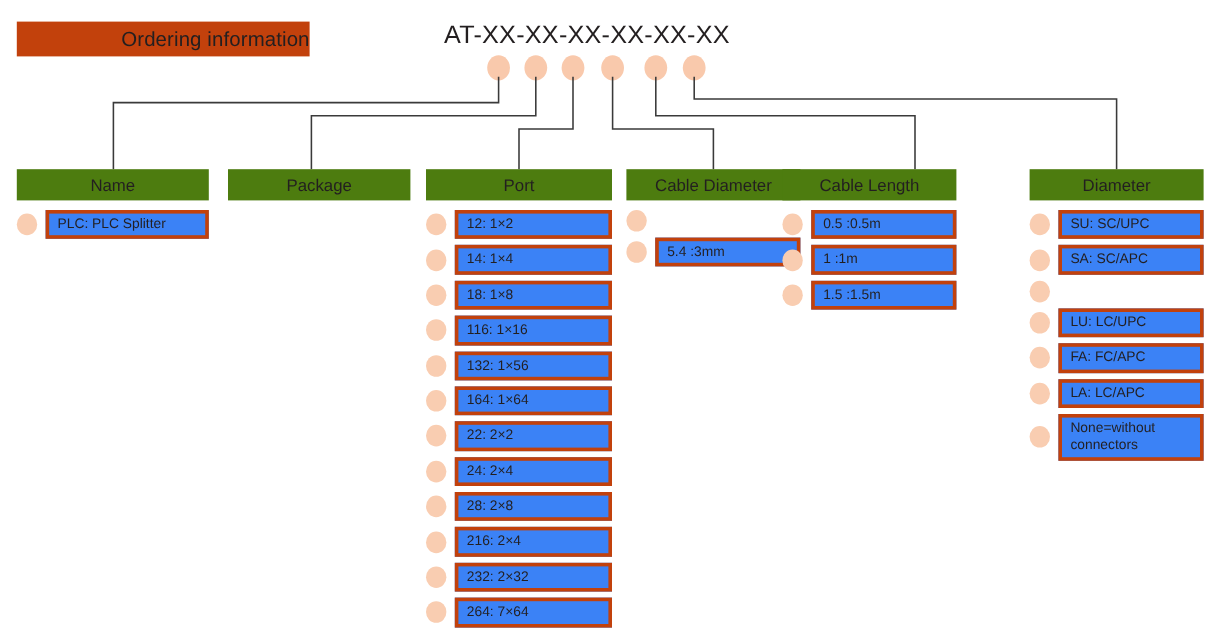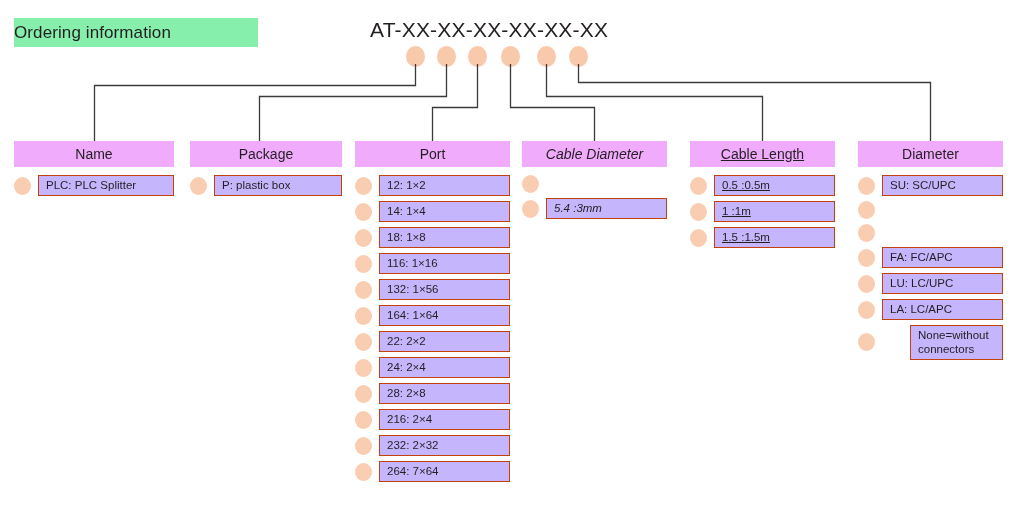--- a/index.html
+++ b/index.html
@@ -20,24 +20,24 @@
     overflow: hidden;
   }
 
   
   .title-bar {
     position: absolute;
     left: 14px;
     top: 18px;
     width: 244px;
     height: 29px;
-    background: #86efac;
-    display: flex;
-    align-items: center;
-    justify-content: flex-start;
+    background: #c2410c;
+    display: flex;
+    align-items: center;
+    justify-content: flex-end;
   }
   .title-bar span {
     font-size: 17px;
     color: #231f20;
     letter-spacing: .1px;
   }
 
   
   .part-number {
     position: absolute;
@@ -70,21 +70,21 @@
     pointer-events: none;
   }
 
   
   .column {
     position: absolute;
     top: 141px;
   }
   .col-header {
     height: 26px;
-    background: #f0abfc;
+    background: #4d7c0f;
     display: flex;
     align-items: center;
     justify-content: center;
     font-size: 14px;
     color: #231f20;
     white-space: nowrap;
     text-align: right;
   }
   .col-list {
     margin-top: 8px;
@@ -99,33 +99,32 @@
     height: 18px;
     border-radius: 50%;
     background: #F9CDB1;
     flex: 0 0 auto;
     margin-right: 7px;
   }
   .item-box {
     flex: 1 1 auto;
     min-height: 21px;
     box-sizing: border-box;
-    border: 1px solid #c2410c;
-    background: #c4b5fd;
+    border: 3px solid #c2410c;
+    background: #3b82f6;
     display: flex;
     align-items: center;
     padding: 2px 7px;
     font-size: 11.5px;
     color: #231f20;
     line-height: 1.25;
     white-space: pre-line;
   }
   .item-box.two-line {
     min-height: 33px;
-    margin-left: 28px;
   }
 </style>
 </head>
 <body>
 
 <div id="canvas">
 
   <div class="title-bar">
     <span>Ordering information</span>
   </div>
@@ -161,26 +160,20 @@
     <div class="col-list">
       <div class="list-row">
         <span class="bullet"></span>
         <span class="item-box">PLC: PLC Splitter</span>
       </div>
     </div>
   </div>
 
   <div class="column" style="left:190px; width:152px;">
     <div class="col-header">Package</div>
-    <div class="col-list">
-      <div class="list-row">
-        <span class="bullet"></span>
-        <span class="item-box">P: plastic box</span>
-      </div>
-    </div>
   </div>
 
   <div class="column" style="left:355px; width:155px;">
     <div class="col-header">Port</div>
     <div class="col-list">
       <div class="list-row">
           <span class="bullet"></span>
           <span class="item-box">12: 1×2</span>
         </div>
       <div class="list-row">
@@ -223,34 +216,34 @@
           <span class="bullet"></span>
           <span class="item-box">232: 2×32</span>
         </div>
       <div class="list-row">
           <span class="bullet"></span>
           <span class="item-box">264: 7×64</span>
         </div>
     </div>
   </div>
 
-  <div class="column" style="left:522px; width:145px;font-style:italic;">
+  <div class="column" style="left:522px; width:145px;">
     <div class="col-header">Cable Diameter</div>
     <div class="col-list">
       <div class="list-row">
           <span class="bullet"></span>
         </div>
       <div class="list-row">
           <span class="bullet"></span>
           <span class="item-box">5.4 :3mm</span>
         </div>
     </div>
   </div>
 
-  <div class="column" style="left:690px; width:145px;text-decoration:underline;">
+  <div class="column" style="left:652px; width:145px;">
     <div class="col-header">Cable Length</div>
     <div class="col-list">
       <div class="list-row">
           <span class="bullet"></span>
           <span class="item-box">0.5 :0.5m</span>
         </div>
       <div class="list-row">
           <span class="bullet"></span>
           <span class="item-box">1 :1m</span>
         </div>
@@ -263,31 +256,32 @@
 
   <div class="column" style="left:858px; width:145px;">
     <div class="col-header">Diameter</div>
     <div class="col-list">
       <div class="list-row">
           <span class="bullet"></span>
           <span class="item-box">SU: SC/UPC</span>
         </div>
       <div class="list-row">
           <span class="bullet"></span>
-        </div>
-      <div class="list-row">
-          <span class="bullet"></span>
+          <span class="item-box">SA: SC/APC</span>
+        </div>
+      <div class="list-row">
+          <span class="bullet"></span>
+        </div>
+      <div class="list-row">
+          <span class="bullet"></span>
+          <span class="item-box">LU: LC/UPC</span>
         </div>
       <div class="list-row">
           <span class="bullet"></span>
           <span class="item-box">FA: FC/APC</span>
-        </div>
-      <div class="list-row">
-          <span class="bullet"></span>
-          <span class="item-box">LU: LC/UPC</span>
         </div>
       <div class="list-row">
           <span class="bullet"></span>
           <span class="item-box">LA: LC/APC</span>
         </div>
       <div class="list-row">
           <span class="bullet"></span>
           <span class="item-box two-line">None=without
 connectors</span>
         </div>

